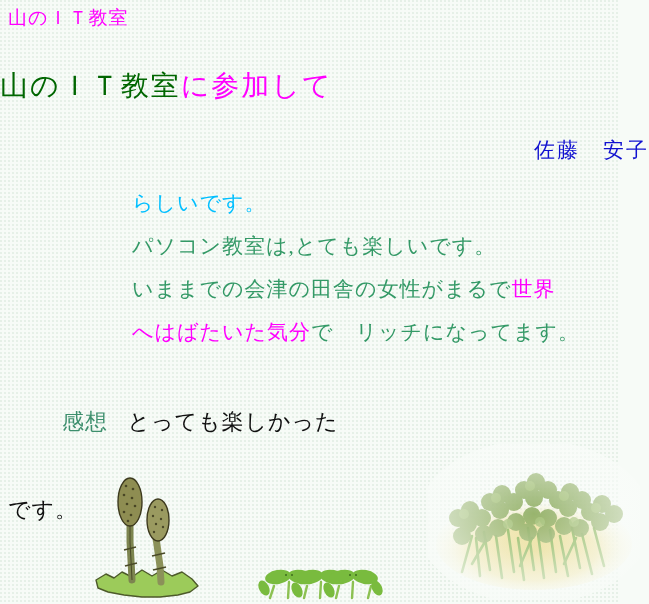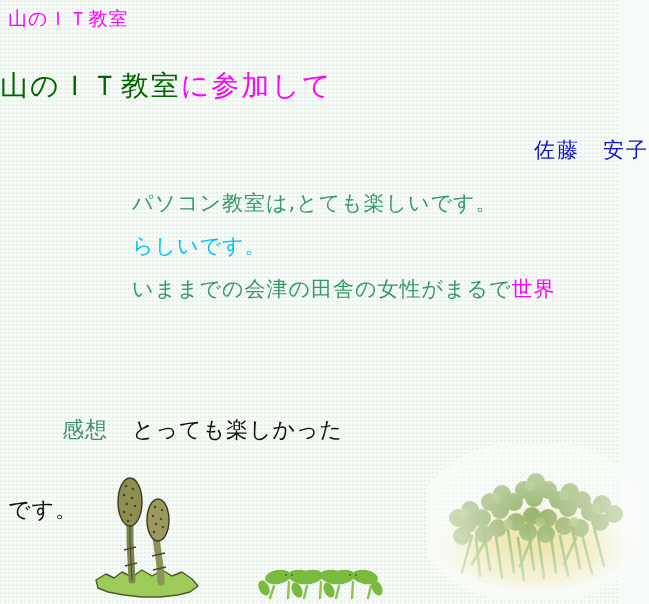--- a/index.html
+++ b/index.html
@@ -17,20 +17,21 @@
   
   #page {
     position: absolute;
     left: 0; top: 0;
     width: 620px;
     height: 604px;
     background-color: #f7fbf7;
     background-image:
       radial-gradient(circle at 1px 1px, rgba(190,215,195,0.45) 0.6px, rgba(255,255,255,0) 0.9px);
     background-size: 4px 4px;
+    font-family: Liberation Serif, serif;
   }
   .doc-header {
     position: absolute;
     left: 8px;
     top: 6px;
     font-size: 19px;
     line-height: 24px;
     letter-spacing: 1px;
     color: #ff00ff;
     white-space: nowrap;
@@ -79,21 +80,20 @@
   .c-black  { color: #101010; }
 
   .impression {
     position: absolute;
     left: 62px;
     top: 405px;
     font-size: 22px;
     line-height: 34px;
     letter-spacing: 1px;
     white-space: nowrap;
-    margin-top: 8px;
   }
   .impression .c-sea { color: #3d8f6d; }
   .closing {
     position: absolute;
     left: 8px;
     top: 447px;
     font-size: 22px;
     line-height: 34px;
     letter-spacing: 1px;
     color: #101010;
@@ -115,27 +115,30 @@
   <div class="doc-header">山のＩＴ教室</div>
 
   <div class="doc-title">
     <span class="title-green">山のＩＴ教室</span><span class="title-magenta">に参加して</span>
   </div>
 
   <div class="byline">佐藤　安子</div>
 
   <div class="body-block">
     <div class="line">
+      <span class="c-cyan">らしいです。</span>
+    </div>
+    <div class="line">
       <span class="c-sea">パソコン教室は,とても楽しいです。</span>
     </div>
     <div class="line">
-      <span class="c-cyan">らしいです。</span>
-    </div>
-    <div class="line">
       <span class="c-sea">いままでの会津の田舎の女性がまるで</span><span class="c-magenta">世界</span>
+    </div>
+    <div class="line">
+      <span class="c-magenta">へはばたいた気分</span><span class="c-sea">で　リッチになってます。</span>
     </div>
   </div>
 
   <div class="impression">
     <span class="c-sea">感想</span><span>&nbsp;&nbsp;&nbsp;</span><span class="c-black">とっても楽しかった</span>
   </div>
 
   <div class="closing">です。</div>
 
   <svg class="art" id="art-horsetail" viewBox="0 0 120 140">

